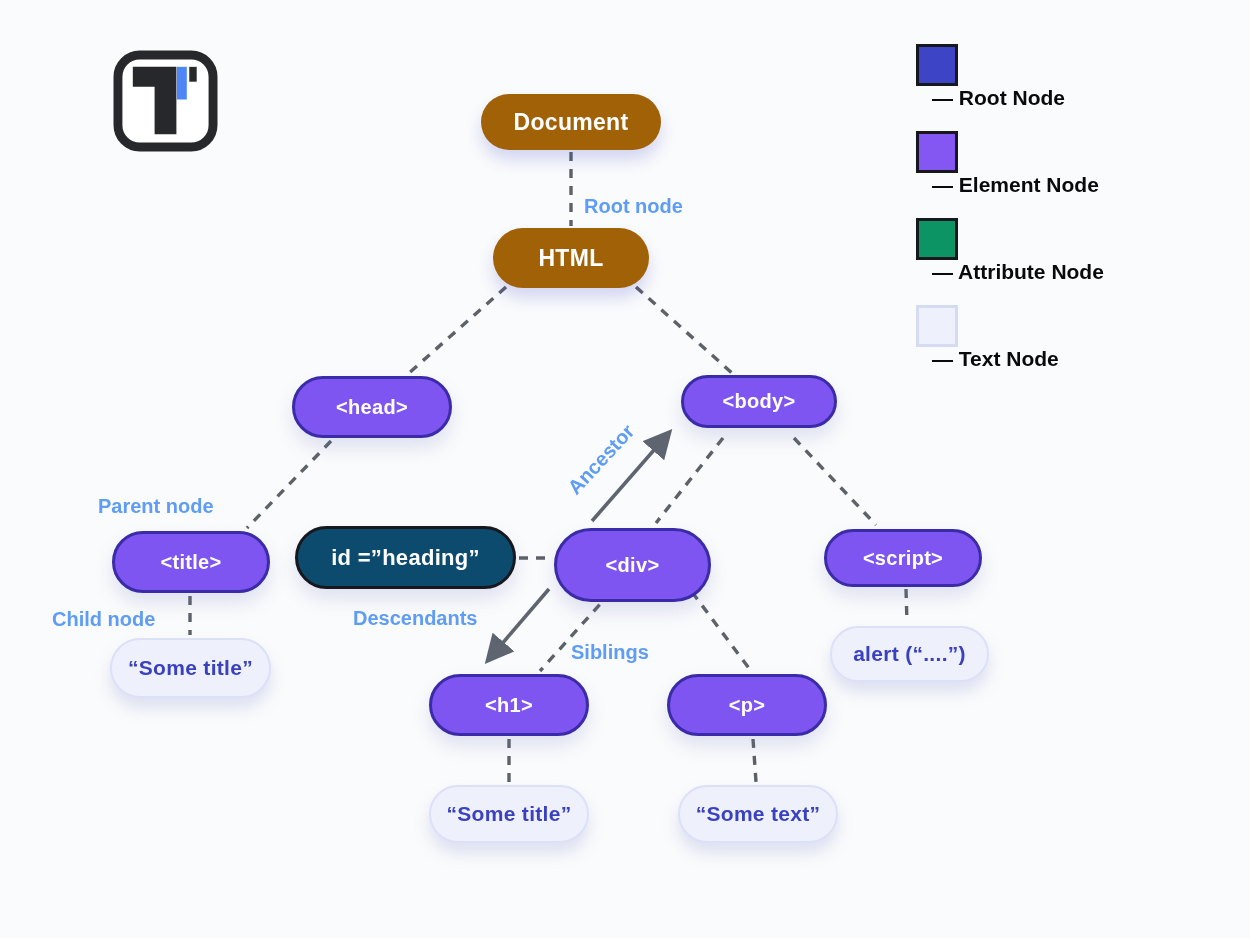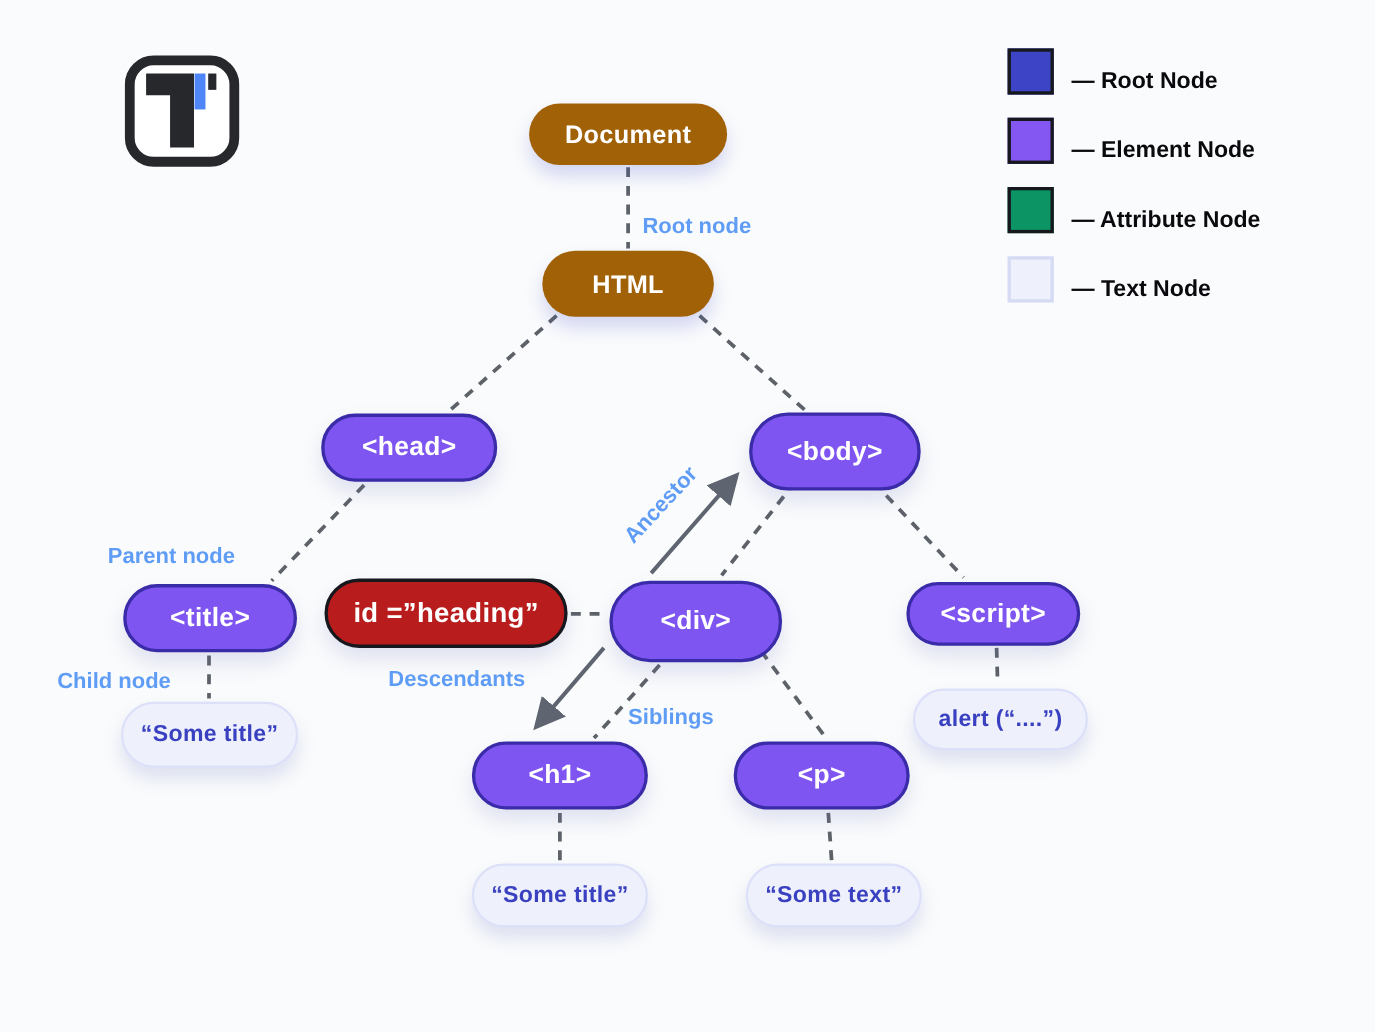--- a/index.html
+++ b/index.html
@@ -16,32 +16,32 @@
   .arrow { stroke:#5e6470; stroke-width:3.6; fill:none; }
 
   .pill {
     position:absolute;
     display:flex; align-items:center; justify-content:center;
     font-weight:bold; letter-spacing:.3px;
     border-radius:999px;
     box-shadow:0 10px 18px rgba(104,112,190,.18);
   }
   .pill.root     { background:#a16207; color:#fff; font-size:23px; box-shadow:0 10px 16px rgba(61,68,198,.20); }
-  .pill.elem     { background:#7e55f0; color:#fff; font-size:24px; border:3px solid #3a2ba8; }
-  .pill.attr     { background:#b91c1c; color:#fff; font-size:25px; border:3px solid #16181d; }
+  .pill.elem     { background:#7e55f0; color:#fff; font-size:20px; border:3px solid #3a2ba8; }
+  .pill.attr     { background:#0c4a6e; color:#fff; font-size:22px; border:3px solid #16181d; }
   .pill.textnode { background:#eef0fc; color:#3a41c0; font-size:21px; border:2px solid #dce0f8;
                    box-shadow:0 10px 16px rgba(120,130,200,.22); }
 
   .note {
     position:absolute; color:#5e9cf5; font-size:20px; font-weight:600; white-space:nowrap;
   }
   .note.rot { transform:rotate(-47deg); transform-origin:50% 50%; }
 
   .legend { position:absolute; left:916px; top:44px; display:flex; flex-direction:column; gap:21px; }
-  .legend-row { display:flex; align-items:flex-end; }
+  .legend-row { display:flex; align-items:flex-start;flex-direction:column; }
   .swatch { width:42px; height:42px; border:3px solid #16181d; flex:0 0 auto; }
   .swatch.sw-root { background:#3d44c6; }
   .swatch.sw-elem { background:#8456f2; }
   .swatch.sw-attr { background:#0c9464; }
   .swatch.sw-text { background:#eef0fc; border-color:#d6dbf4; }
   .legend-label { margin-left:16px; font-size:21px; font-weight:600; color:#0a0a0e; white-space:nowrap; }
 
   .logo { position:absolute; left:113px; top:50px; width:105px; height:102px; }
 </style>
 </head>
@@ -77,21 +77,21 @@
       <rect x="5" y="5" width="96" height="93" rx="22" fill="#ffffff" stroke="#26282c" stroke-width="9"></rect>
       <path d="M20,17 H64 V85 H42 V37 H20 Z" fill="#26282c"></path>
       <rect x="64.5" y="17" width="10" height="33" fill="#4e86f7"></rect>
       <rect x="77" y="17" width="7.5" height="15" fill="#26282c"></rect>
     </svg>
   </div>
 
   <div class="pill root" style="left:481px; top:94px;  width:180px; height:56px;">Document</div>
   <div class="pill root" style="left:493px; top:228px; width:156px; height:60px;">HTML</div>
   <div class="pill elem" style="left:292px; top:376px; width:160px; height:62px;">&lt;head&gt;</div>
-  <div class="pill elem" style="left:681px; top:375px; width:156px; height:71px;">&lt;body&gt;</div>
+  <div class="pill elem" style="left:681px; top:375px; width:156px; height:53px;">&lt;body&gt;</div>
   <div class="pill elem" style="left:112px; top:531px; width:158px; height:62px;">&lt;title&gt;</div>
   <div class="pill attr" style="left:295px; top:526px; width:221px; height:63px;">id =”heading”</div>
   <div class="pill elem" style="left:554px; top:528px; width:157px; height:74px;">&lt;div&gt;</div>
   <div class="pill elem" style="left:824px; top:529px; width:158px; height:58px;">&lt;script&gt;</div>
   <div class="pill elem" style="left:429px; top:674px; width:160px; height:62px;">&lt;h1&gt;</div>
   <div class="pill elem" style="left:667px; top:674px; width:160px; height:62px;">&lt;p&gt;</div>
   <div class="pill textnode" style="left:110px; top:638px; width:161px; height:60px;">“Some title”</div>
   <div class="pill textnode" style="left:830px; top:626px; width:159px; height:56px;">alert (“....”)</div>
   <div class="pill textnode" style="left:429px; top:785px; width:160px; height:58px;">“Some title”</div>
   <div class="pill textnode" style="left:678px; top:785px; width:160px; height:58px;">“Some text”</div>

